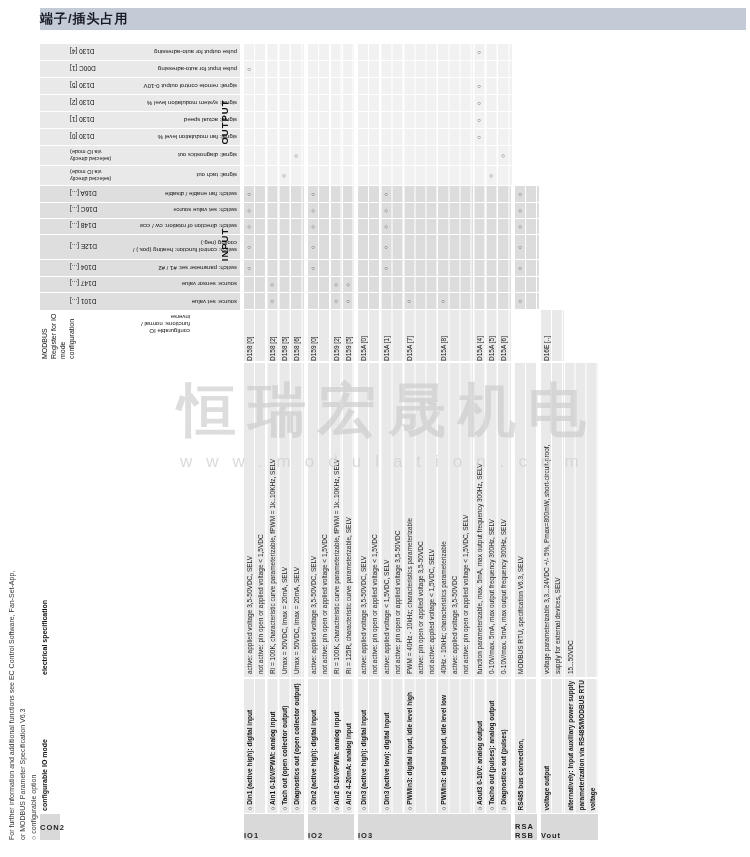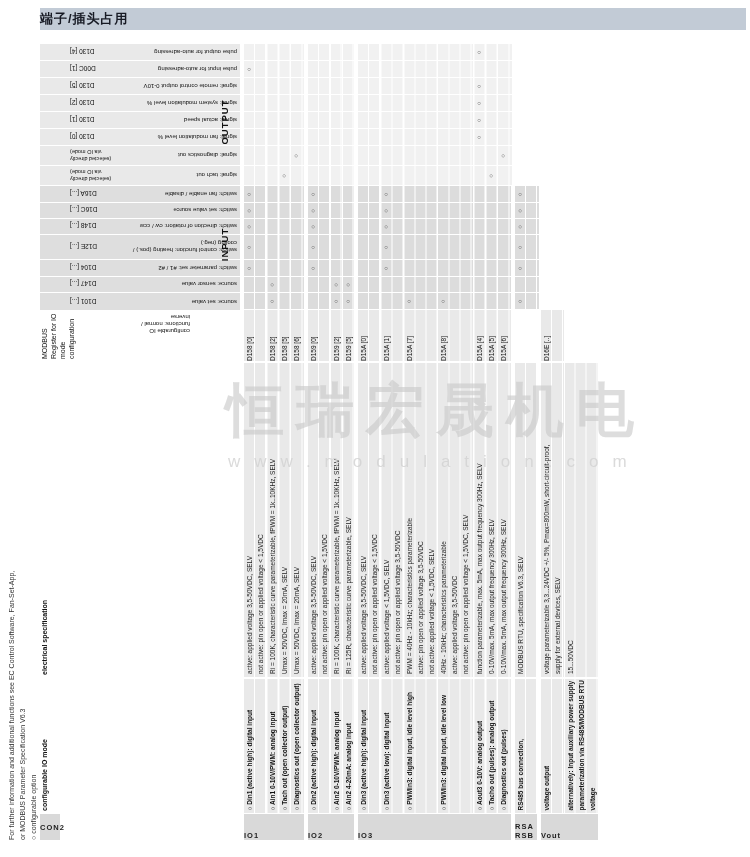--- a/index.html
+++ b/index.html
@@ -57,21 +57,21 @@
   
   td.cell{border-right:1px solid #fff;}
   td.cell.b-input{background:repeating-linear-gradient(to bottom,#dcdcdc 0px,#dcdcdc 10px,#ffffff 10px,#ffffff 11px);}
   td.cell.b-output,td.cell.b-pulse{background:repeating-linear-gradient(to bottom,#f1f1f1 0px,#f1f1f1 10px,#ffffff 10px,#ffffff 11px);}
   td.cell.none{background:none;border:none;}
   .circ{display:block;height:11px;line-height:10px;font-size:6px;text-align:center;color:#333;}
   
   .bandlab{position:absolute;top:212px;height:14px;font-size:9.5px;font-weight:bold;
     text-align:center;letter-spacing:1px;color:#111;line-height:14px;}
   
-  .wm{position:absolute;z-index:40;pointer-events:none;color:#c9c9c9;opacity:.62;margin-left:48px;}
+  .wm{position:absolute;z-index:40;pointer-events:none;color:#c9c9c9;opacity:.62;}
   .wm1{left:178px;top:372px;font-size:58px;font-weight:bold;letter-spacing:12px;white-space:nowrap;}
   .wm2{left:180px;top:452px;font-size:17px;letter-spacing:14px;white-space:nowrap;color:#d2d2d2;opacity:.8;}
 </style>
 </head>
 <body>
 
 <div class="titlebar">端子/插头占用</div>
 
 <div class="rotwrap">
   <div class="notes">

